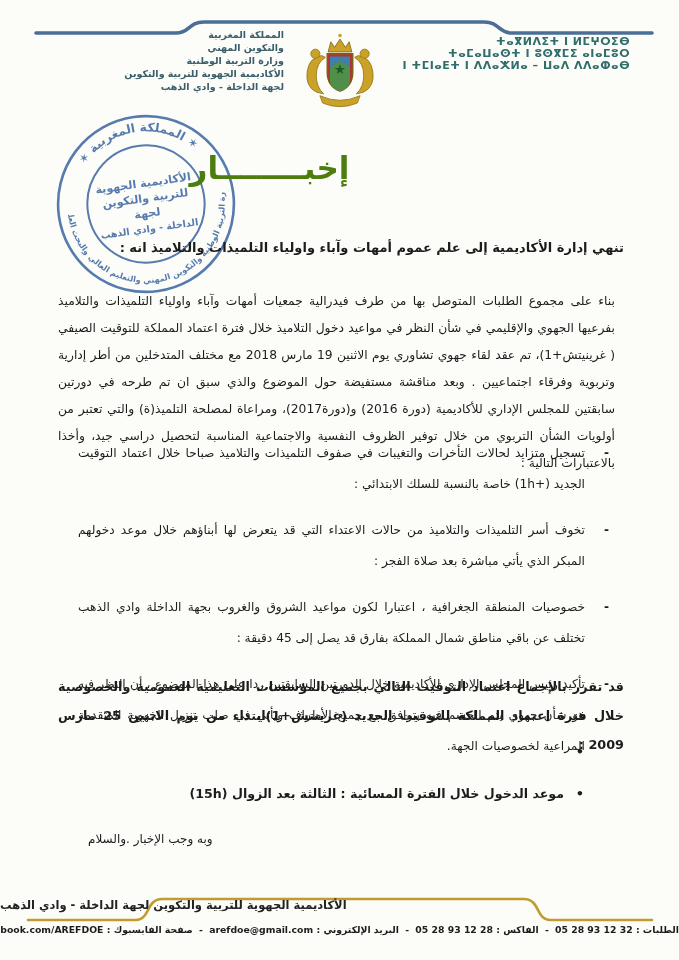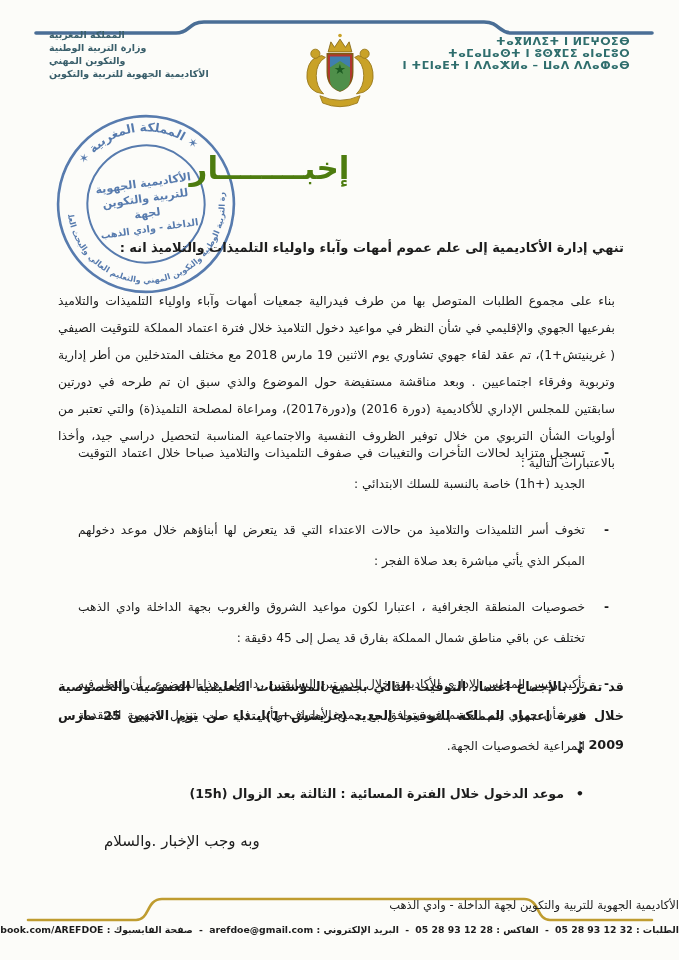--- a/index.html
+++ b/index.html
@@ -16,21 +16,21 @@
     box-shadow:2px 3px 6px rgba(0,0,0,.35);
   }
   
   .top-line { position:absolute; top:16px; left:28px; width:628px; height:24px; }
   .header-row {
     position:absolute; top:28px; left:0; right:0;
     display:flex; flex-direction:row; justify-content:center; align-items:flex-start;
     gap:8px;
   }
   .ministry-ar {
-    width:235px; text-align:left;
+    width:235px; text-align:right;
     font-size:9.5px; font-weight:bold; line-height:13px;
     color:#3a5f6b;
   }
   .emblem-wrap { width:95px; text-align:center; padding-top:2px; }
   .tifinagh {
     width:235px; text-align:right;
     font-size:11px; font-weight:bold; line-height:12px;
     color:#2f6e6d; direction:ltr;
     padding-top:8px;
     letter-spacing:.5px;
@@ -72,29 +72,29 @@
     text-align-last:right;
   }
   .sched { position:absolute; top:742px; right:95px; left:70px; }
   .sched-item {
     display:flex; flex-direction:row; align-items:flex-start;
     margin-bottom:22px;
     font-size:12.6px; font-weight:bold; line-height:20px;
   }
   .sched-item .marker { width:20px; flex:0 0 20px; font-size:13px; }
   .closing {
-    position:absolute; top:832px; left:104px;
-    font-size:15px; text-align:center;
+    position:absolute; top:832px; left:88px;
+    font-size:12px; text-align:center;
   }
   
   .footer-line { position:absolute; top:893px; left:24px; width:632px; height:32px; }
   .footer-name {
     position:absolute; top:898px; left:0; right:0;
-    text-align:right;
-    font-size:11.5px; font-weight:normal; color:#222;
+    text-align:left;
+    font-size:11.5px; font-weight:bold; color:#222;
   }
   .footer-contact {
     position:absolute; top:924px; left:0; right:0;
     text-align:center;
     font-size:9.3px; font-weight:bold; color:#1b1b1b;
     white-space:nowrap;
   }
   .footer-contact .ltr { direction:ltr; unicode-bidi:embed; }
   .sep { padding:0 3px; }
 </style>
@@ -130,23 +130,24 @@
         <path d="M39 29 h22 v12 h-22 z" fill="#3f7fae"></path>
         <path d="M39 41 l11 -7 l11 7 v14 q0 9 -11 12 q-11 -3 -11 -12 z" fill="#4f8f4a"></path>
         <text x="50" y="48" font-size="15" text-anchor="middle" fill="#1d5c22">★</text>
 
         <path d="M28 72 q22 10 44 0 l-3 8 q-19 8 -38 0 z" fill="#c9a227" stroke="#9a7a1e" stroke-width="1"></path>
       </svg>
     </div>
 
     <div class="ministry-ar">
       <div>المملكة المغربية</div>
+      <div>والتكوين المهني</div>
       <div>وزارة التربية الوطنية</div>
-      <div>والتكوين المهني</div>
       <div>الأكاديمية الجهوية للتربية والتكوين</div>
+      <div>لجهة الداخلة - وادي الذهب</div>
     </div>
   </div>
 
   <div class="stamp">
     <svg width="192" height="192" viewBox="0 0 190 190">
       <circle cx="95" cy="95" r="87" fill="none" stroke="#4a71a8" stroke-width="2.6"></circle>
       <circle cx="95" cy="95" r="58" fill="none" stroke="#4a71a8" stroke-width="2"></circle>
       <defs>
         <path id="arcTop" d="M 23 95 A 72 72 0 0 1 167 95"></path>
         <path id="arcBottom" d="M 17 95 A 78 78 0 0 0 173 95"></path>

